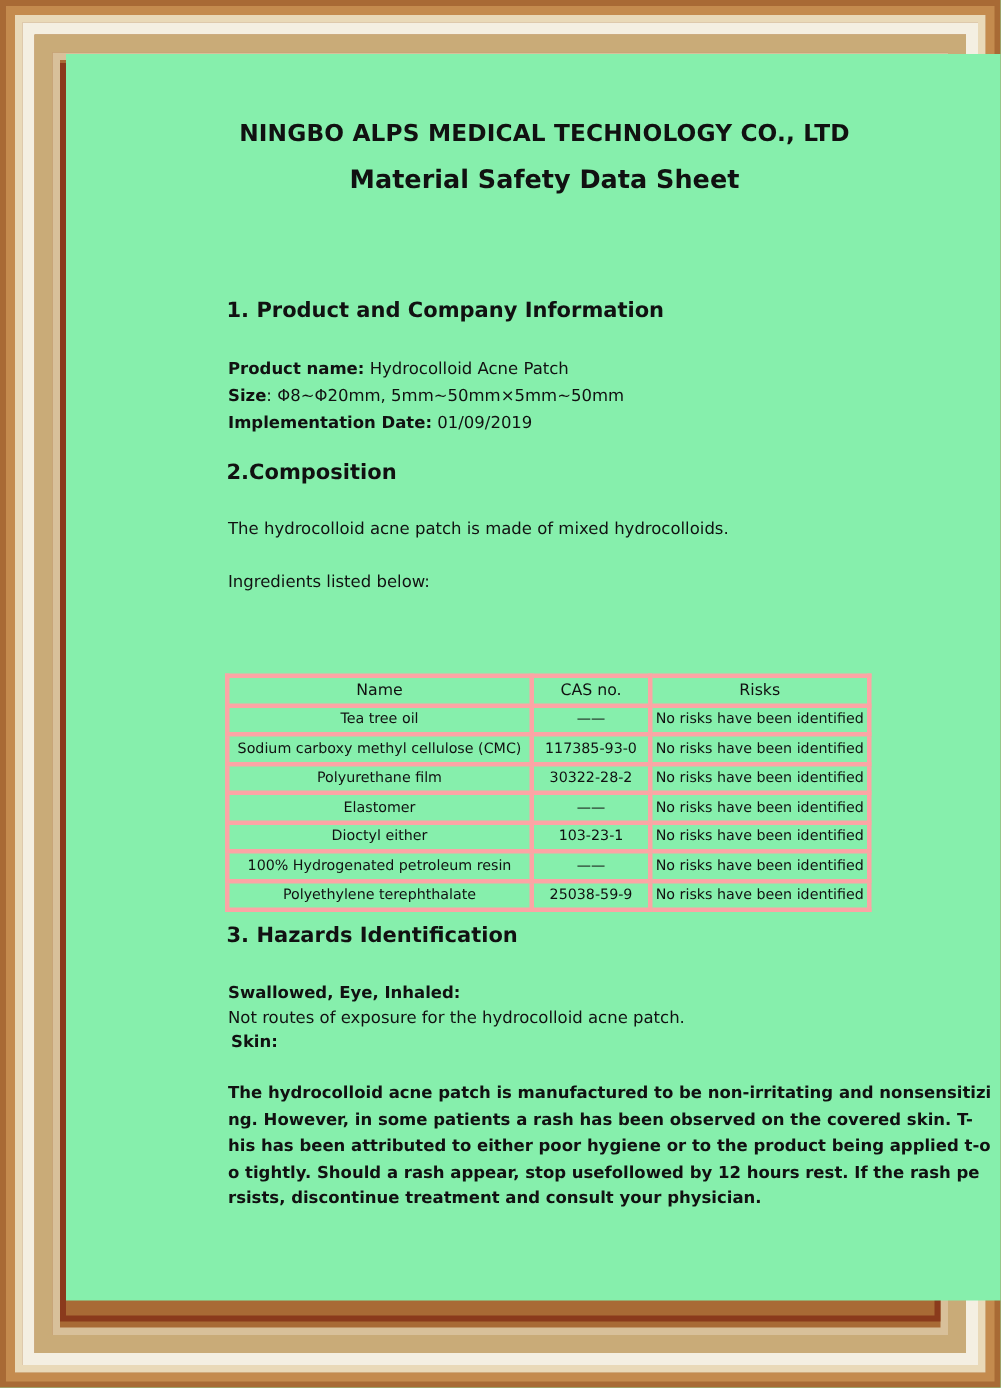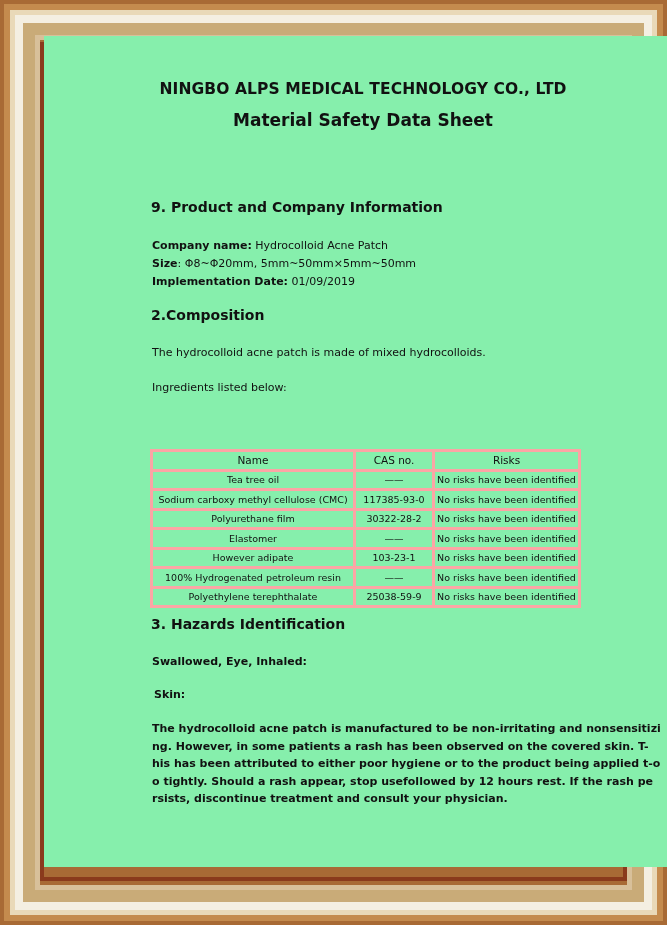--- a/index.html
+++ b/index.html
@@ -36,23 +36,23 @@
   <div class="band b4"></div>
   <div class="band b5"></div>
   <div class="band b6"></div>
 </div>
 
 <div class="paper">
   <div class="content">
     <div class="t1">NINGBO ALPS MEDICAL TECHNOLOGY CO., LTD</div>
     <div class="t2">Material Safety Data Sheet</div>
 
-    <div class="h" style="top:163px;">9. Product and Company Information</div>
+    <div class="h" style="top:163px;">1. Product and Company Information</div>
     <div class="p" style="top:203px;">
-      <b>Company name:</b><span> Hydrocolloid Acne Patch</span>
+      <b>Product name:</b><span> Hydrocolloid Acne Patch</span>
     </div>
     <div class="p" style="top:221px;">
       <b>Size</b><span>:  Φ8~Φ20mm,  5mm~50mm×5mm~50mm</span>
     </div>
     <div class="p" style="top:239px;">
       <b>Implementation Date:</b><span> 01/09/2019</span>
     </div>
 
     <div class="h" style="top:271px;">2.Composition</div>
     <div class="p" style="top:310px;">The hydrocolloid acne patch is made of mixed hydrocolloids.</div>
@@ -81,39 +81,40 @@
             <td>Polyurethane film</td>
             <td>30322-28-2</td>
             <td>No risks have been identified</td>
           </tr>
         <tr>
             <td>Elastomer</td>
             <td>——</td>
             <td>No risks have been identified</td>
           </tr>
         <tr>
-            <td>However adipate</td>
+            <td>Dioctyl either</td>
             <td>103-23-1</td>
             <td>No risks have been identified</td>
           </tr>
         <tr>
             <td>100% Hydrogenated petroleum resin</td>
             <td>——</td>
             <td>No risks have been identified</td>
           </tr>
         <tr>
             <td>Polyethylene terephthalate</td>
             <td>25038-59-9</td>
             <td>No risks have been identified</td>
           </tr>
       </tbody>
     </table>
 
     <div class="h" style="top:580px;">3. Hazards Identification</div>
     <div class="p" style="top:619px; font-weight:bold;">Swallowed, Eye, Inhaled:</div>
+    <div class="p" style="top:636px;">Not routes of exposure for the hydrocolloid acne patch.</div>
     <div class="p" style="top:652px; left:110px; font-weight:bold;">Skin:</div>
 
     <div class="para">
       <div>The hydrocolloid acne patch is manufactured to be non-irritating and nonsensitizi</div>
       <div>ng. However, in some patients a rash has been observed on the covered skin. T-</div>
       <div>his has been attributed to either poor hygiene or to the product being applied t-o</div>
       <div>o tightly. Should a rash appear, stop usefollowed by 12 hours rest. If the rash pe</div>
       <div>rsists, discontinue treatment and consult your physician.</div>
     </div>
   </div>

